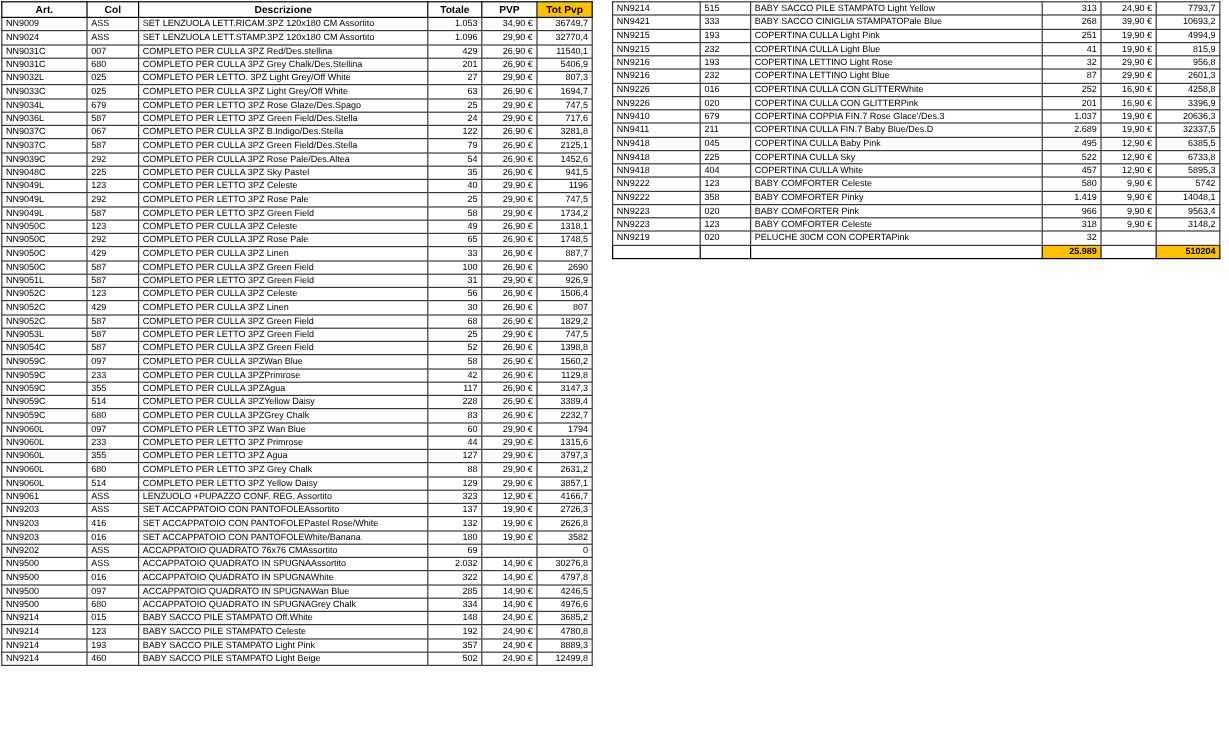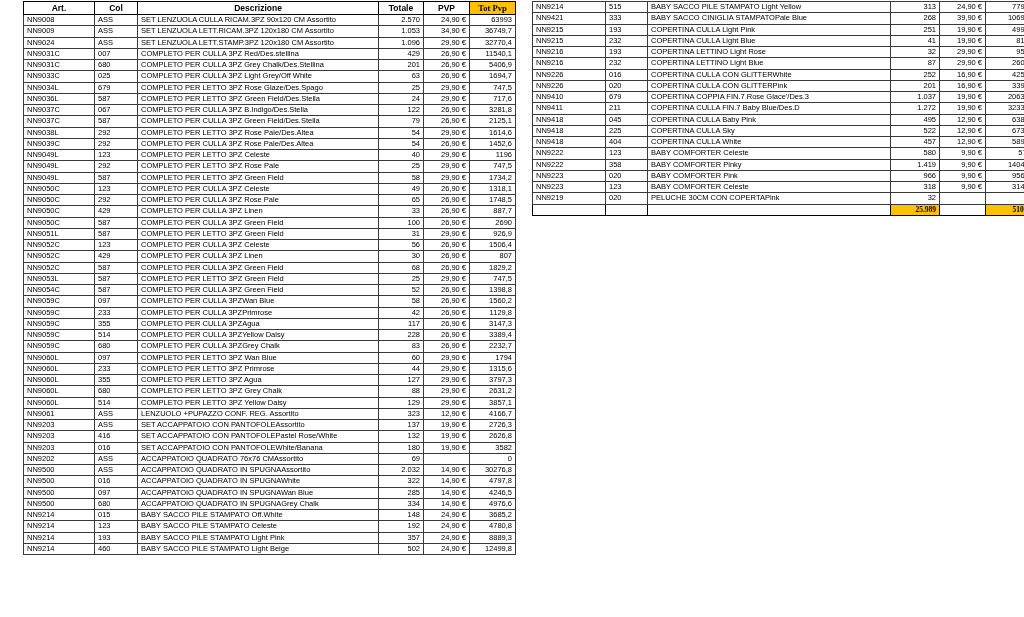--- a/index.html
+++ b/index.html
@@ -8,21 +8,20 @@
     font-family:"Liberation Sans", sans-serif;
     position:relative;overflow:hidden;
     color:#000;
   }
   .canvas{position:absolute;inset:0;}
   table.grid{
     position:absolute;
     border-collapse:collapse;
     table-layout:fixed;
     background:#fff;
-    margin-left:22px;
   }
   table.grid td, table.grid th{
     border:1px solid #3a3a3a;
     height:10.25px;
     padding:0 3px;
     font-size:7.5px;
     line-height:10px;
     white-space:nowrap;
     overflow:hidden;
     vertical-align:middle;
@@ -33,21 +32,21 @@
     font-size:8.5px;
     font-weight:bold;
     text-align:center;
     padding:0 2px;
   }
   .t-left{left:1px;top:1px;width:492px;}
   .t-right{left:510px;top:1px;width:506px;}
   .c-art,.c-col{text-align:left;}
   .c-desc{text-align:left;padding:0 2px;}
   .c-tot,.c-pvp,.c-totpvp{text-align:right;}
-  .hl{background:var(--hl,#FFC000);font-family:Liberation Serif, serif;}
+  .hl{background:var(--hl,#FFC000);}
   .bold{font-weight:bold;}
   tr[data-name="total-row"] td{border:1px solid #000;}
 </style>
 </head>
 <body>
 
 <div class="canvas" data-name="spreadsheet-canvas">
 
   <table class="grid t-left" data-name="product-table-left">
     <colgroup>
@@ -63,28 +62,20 @@
         <th class="c-art" data-name="header-art">Art.</th>
         <th class="c-col" data-name="header-col">Col</th>
         <th class="c-desc" data-name="header-descrizione">Descrizione</th>
         <th class="c-tot" data-name="header-totale">Totale</th>
         <th class="c-pvp" data-name="header-pvp">PVP</th>
         <th class="c-totpvp hl" data-name="header-tot-pvp">Tot Pvp</th>
       </tr>
     </thead>
     <tbody data-name="left-table-body">
         <tr data-name="table-row">
-          <td class="c-art" data-name="cell-art">NN9008</td>
-          <td class="c-col" data-name="cell-col">ASS</td>
-          <td class="c-desc" data-name="cell-descrizione">SET LENZUOLA CULLA RICAM.3PZ 90x120 CM Assortito</td>
-          <td class="c-tot" data-name="cell-totale">2.570</td>
-          <td class="c-pvp" data-name="cell-pvp">24,90 €</td>
-          <td class="c-totpvp" data-name="cell-tot-pvp">63993</td>
-        </tr>
-        <tr data-name="table-row">
           <td class="c-art" data-name="cell-art">NN9009</td>
           <td class="c-col" data-name="cell-col">ASS</td>
           <td class="c-desc" data-name="cell-descrizione">SET LENZUOLA LETT.RICAM.3PZ 120x180 CM Assortito</td>
           <td class="c-tot" data-name="cell-totale">1.053</td>
           <td class="c-pvp" data-name="cell-pvp">34,90 €</td>
           <td class="c-totpvp" data-name="cell-tot-pvp">36749,7</td>
         </tr>
         <tr data-name="table-row">
           <td class="c-art" data-name="cell-art">NN9024</td>
           <td class="c-col" data-name="cell-col">ASS</td>
@@ -103,20 +94,28 @@
         </tr>
         <tr data-name="table-row">
           <td class="c-art" data-name="cell-art">NN9031C</td>
           <td class="c-col" data-name="cell-col">680</td>
           <td class="c-desc" data-name="cell-descrizione">COMPLETO PER CULLA 3PZ Grey Chalk/Des.Stellina</td>
           <td class="c-tot" data-name="cell-totale">201</td>
           <td class="c-pvp" data-name="cell-pvp">26,90 €</td>
           <td class="c-totpvp" data-name="cell-tot-pvp">5406,9</td>
         </tr>
         <tr data-name="table-row">
+          <td class="c-art" data-name="cell-art">NN9032L</td>
+          <td class="c-col" data-name="cell-col">025</td>
+          <td class="c-desc" data-name="cell-descrizione">COMPLETO PER LETTO. 3PZ Light Grey/Off White</td>
+          <td class="c-tot" data-name="cell-totale">27</td>
+          <td class="c-pvp" data-name="cell-pvp">29,90 €</td>
+          <td class="c-totpvp" data-name="cell-tot-pvp">807,3</td>
+        </tr>
+        <tr data-name="table-row">
           <td class="c-art" data-name="cell-art">NN9033C</td>
           <td class="c-col" data-name="cell-col">025</td>
           <td class="c-desc" data-name="cell-descrizione">COMPLETO PER CULLA 3PZ Light Grey/Off White</td>
           <td class="c-tot" data-name="cell-totale">63</td>
           <td class="c-pvp" data-name="cell-pvp">26,90 €</td>
           <td class="c-totpvp" data-name="cell-tot-pvp">1694,7</td>
         </tr>
         <tr data-name="table-row">
           <td class="c-art" data-name="cell-art">NN9034L</td>
           <td class="c-col" data-name="cell-col">679</td>
@@ -143,34 +142,34 @@
         </tr>
         <tr data-name="table-row">
           <td class="c-art" data-name="cell-art">NN9037C</td>
           <td class="c-col" data-name="cell-col">587</td>
           <td class="c-desc" data-name="cell-descrizione">COMPLETO PER CULLA 3PZ Green Field/Des.Stella</td>
           <td class="c-tot" data-name="cell-totale">79</td>
           <td class="c-pvp" data-name="cell-pvp">26,90 €</td>
           <td class="c-totpvp" data-name="cell-tot-pvp">2125,1</td>
         </tr>
         <tr data-name="table-row">
-          <td class="c-art" data-name="cell-art">NN9038L</td>
-          <td class="c-col" data-name="cell-col">292</td>
-          <td class="c-desc" data-name="cell-descrizione">COMPLETO PER LETTO 3PZ Rose Pale/Des.Altea</td>
-          <td class="c-tot" data-name="cell-totale">54</td>
-          <td class="c-pvp" data-name="cell-pvp">29,90 €</td>
-          <td class="c-totpvp" data-name="cell-tot-pvp">1614,6</td>
-        </tr>
-        <tr data-name="table-row">
           <td class="c-art" data-name="cell-art">NN9039C</td>
           <td class="c-col" data-name="cell-col">292</td>
           <td class="c-desc" data-name="cell-descrizione">COMPLETO PER CULLA 3PZ Rose Pale/Des.Altea</td>
           <td class="c-tot" data-name="cell-totale">54</td>
           <td class="c-pvp" data-name="cell-pvp">26,90 €</td>
           <td class="c-totpvp" data-name="cell-tot-pvp">1452,6</td>
+        </tr>
+        <tr data-name="table-row">
+          <td class="c-art" data-name="cell-art">NN9048C</td>
+          <td class="c-col" data-name="cell-col">225</td>
+          <td class="c-desc" data-name="cell-descrizione">COMPLETO PER CULLA 3PZ Sky Pastel</td>
+          <td class="c-tot" data-name="cell-totale">35</td>
+          <td class="c-pvp" data-name="cell-pvp">26,90 €</td>
+          <td class="c-totpvp" data-name="cell-tot-pvp">941,5</td>
         </tr>
         <tr data-name="table-row">
           <td class="c-art" data-name="cell-art">NN9049L</td>
           <td class="c-col" data-name="cell-col">123</td>
           <td class="c-desc" data-name="cell-descrizione">COMPLETO PER LETTO 3PZ Celeste</td>
           <td class="c-tot" data-name="cell-totale">40</td>
           <td class="c-pvp" data-name="cell-pvp">29,90 €</td>
           <td class="c-totpvp" data-name="cell-tot-pvp">1196</td>
         </tr>
         <tr data-name="table-row">
@@ -535,21 +534,21 @@
           <td class="c-col" data-name="cell-col">679</td>
           <td class="c-desc" data-name="cell-descrizione">COPERTINA COPPIA FIN.7 Rose Glace'/Des.3</td>
           <td class="c-tot" data-name="cell-totale">1.037</td>
           <td class="c-pvp" data-name="cell-pvp">19,90 €</td>
           <td class="c-totpvp" data-name="cell-tot-pvp">20636,3</td>
         </tr>
         <tr data-name="table-row">
           <td class="c-art" data-name="cell-art">NN9411</td>
           <td class="c-col" data-name="cell-col">211</td>
           <td class="c-desc" data-name="cell-descrizione">COPERTINA CULLA FIN.7 Baby Blue/Des.D</td>
-          <td class="c-tot" data-name="cell-totale">1.272</td>
+          <td class="c-tot" data-name="cell-totale">2.689</td>
           <td class="c-pvp" data-name="cell-pvp">19,90 €</td>
           <td class="c-totpvp" data-name="cell-tot-pvp">32337,5</td>
         </tr>
         <tr data-name="table-row">
           <td class="c-art" data-name="cell-art">NN9418</td>
           <td class="c-col" data-name="cell-col">045</td>
           <td class="c-desc" data-name="cell-descrizione">COPERTINA CULLA Baby Pink</td>
           <td class="c-tot" data-name="cell-totale">495</td>
           <td class="c-pvp" data-name="cell-pvp">12,90 €</td>
           <td class="c-totpvp" data-name="cell-tot-pvp">6385,5</td>

